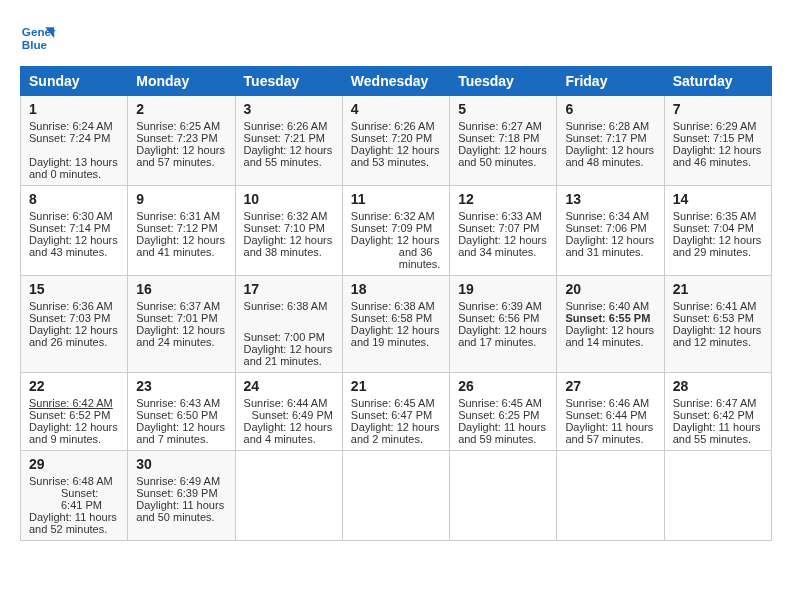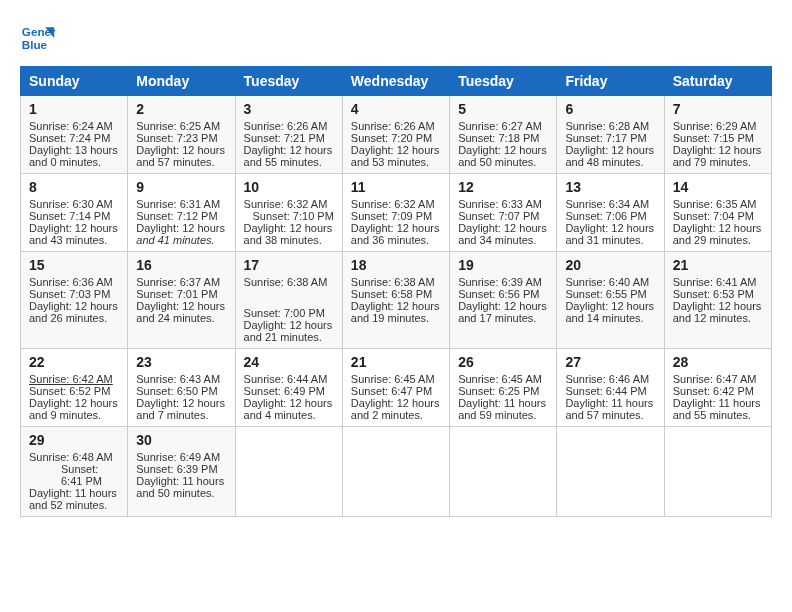--- a/index.html
+++ b/index.html
@@ -105,21 +105,21 @@
         <th>Friday</th>
         <th>Saturday</th>
       </tr>
   </thead>
   <tbody id="calendar-body">
       <tr>
         <td>
           <span class="day-num">1</span>
           <span style="display: block;">Sunrise: 6:24 AM</span>
           <span style="display: block;">Sunset: 7:24 PM</span>
-          <span style="display: block;">Daylight: 13 hours</span>
+          <span style="display: block; margin-top: 12px;">Daylight: 13 hours</span>
           <span style="display: block;">and 0 minutes.</span>
         </td>
         <td>
           <span class="day-num">2</span>
           <span style="display: block;">Sunrise: 6:25 AM</span>
           <span style="display: block;">Sunset: 7:23 PM</span>
           <span style="display: block;">Daylight: 12 hours</span>
           <span style="display: block;">and 57 minutes.</span>
         </td>
         <td>
@@ -148,51 +148,51 @@
           <span style="display: block;">Sunrise: 6:28 AM</span>
           <span style="display: block;">Sunset: 7:17 PM</span>
           <span style="display: block;">Daylight: 12 hours</span>
           <span style="display: block;">and 48 minutes.</span>
         </td>
         <td>
           <span class="day-num">7</span>
           <span style="display: block;">Sunrise: 6:29 AM</span>
           <span style="display: block;">Sunset: 7:15 PM</span>
           <span style="display: block;">Daylight: 12 hours</span>
-          <span style="display: block;">and 79 minutes.</span>
+          <span style="display: block;">and 46 minutes.</span>
         </td>
       </tr>
       <tr>
         <td>
           <span class="day-num">8</span>
           <span style="display: block;">Sunrise: 6:30 AM</span>
           <span style="display: block;">Sunset: 7:14 PM</span>
           <span style="display: block;">Daylight: 12 hours</span>
           <span style="display: block;">and 43 minutes.</span>
         </td>
         <td>
           <span class="day-num">9</span>
           <span style="display: block;">Sunrise: 6:31 AM</span>
           <span style="display: block;">Sunset: 7:12 PM</span>
           <span style="display: block;">Daylight: 12 hours</span>
-          <span style="display: block; font-style: italic;">and 41 minutes.</span>
+          <span style="display: block;">and 41 minutes.</span>
         </td>
         <td>
           <span class="day-num">10</span>
           <span style="display: block;">Sunrise: 6:32 AM</span>
-          <span style="display: block; text-align: right;">Sunset: 7:10 PM</span>
+          <span style="display: block;">Sunset: 7:10 PM</span>
           <span style="display: block;">Daylight: 12 hours</span>
           <span style="display: block;">and 38 minutes.</span>
         </td>
         <td>
           <span class="day-num">11</span>
           <span style="display: block;">Sunrise: 6:32 AM</span>
           <span style="display: block;">Sunset: 7:09 PM</span>
           <span style="display: block;">Daylight: 12 hours</span>
-          <span style="display: block;">and 36 minutes.</span>
+          <span style="display: block; margin-left: 48px;">and 36 minutes.</span>
         </td>
         <td>
           <span class="day-num">12</span>
           <span style="display: block;">Sunrise: 6:33 AM</span>
           <span style="display: block;">Sunset: 7:07 PM</span>
           <span style="display: block;">Daylight: 12 hours</span>
           <span style="display: block;">and 34 minutes.</span>
         </td>
         <td>
           <span class="day-num">13</span>
@@ -241,21 +241,21 @@
         <td>
           <span class="day-num">19</span>
           <span style="display: block;">Sunrise: 6:39 AM</span>
           <span style="display: block;">Sunset: 6:56 PM</span>
           <span style="display: block;">Daylight: 12 hours</span>
           <span style="display: block;">and 17 minutes.</span>
         </td>
         <td>
           <span class="day-num">20</span>
           <span style="display: block;">Sunrise: 6:40 AM</span>
-          <span style="display: block;">Sunset: 6:55 PM</span>
+          <span style="display: block; font-weight: bold;">Sunset: 6:55 PM</span>
           <span style="display: block;">Daylight: 12 hours</span>
           <span style="display: block;">and 14 minutes.</span>
         </td>
         <td>
           <span class="day-num">21</span>
           <span style="display: block;">Sunrise: 6:41 AM</span>
           <span style="display: block;">Sunset: 6:53 PM</span>
           <span style="display: block;">Daylight: 12 hours</span>
           <span style="display: block;">and 12 minutes.</span>
         </td>
@@ -271,21 +271,21 @@
         <td>
           <span class="day-num">23</span>
           <span style="display: block;">Sunrise: 6:43 AM</span>
           <span style="display: block;">Sunset: 6:50 PM</span>
           <span style="display: block;">Daylight: 12 hours</span>
           <span style="display: block;">and 7 minutes.</span>
         </td>
         <td>
           <span class="day-num">24</span>
           <span style="display: block;">Sunrise: 6:44 AM</span>
-          <span style="display: block;">Sunset: 6:49 PM</span>
+          <span style="display: block; margin-left: 8px;">Sunset: 6:49 PM</span>
           <span style="display: block;">Daylight: 12 hours</span>
           <span style="display: block;">and 4 minutes.</span>
         </td>
         <td>
           <span class="day-num">21</span>
           <span style="display: block;">Sunrise: 6:45 AM</span>
           <span style="display: block;">Sunset: 6:47 PM</span>
           <span style="display: block;">Daylight: 12 hours</span>
           <span style="display: block;">and 2 minutes.</span>
         </td>

